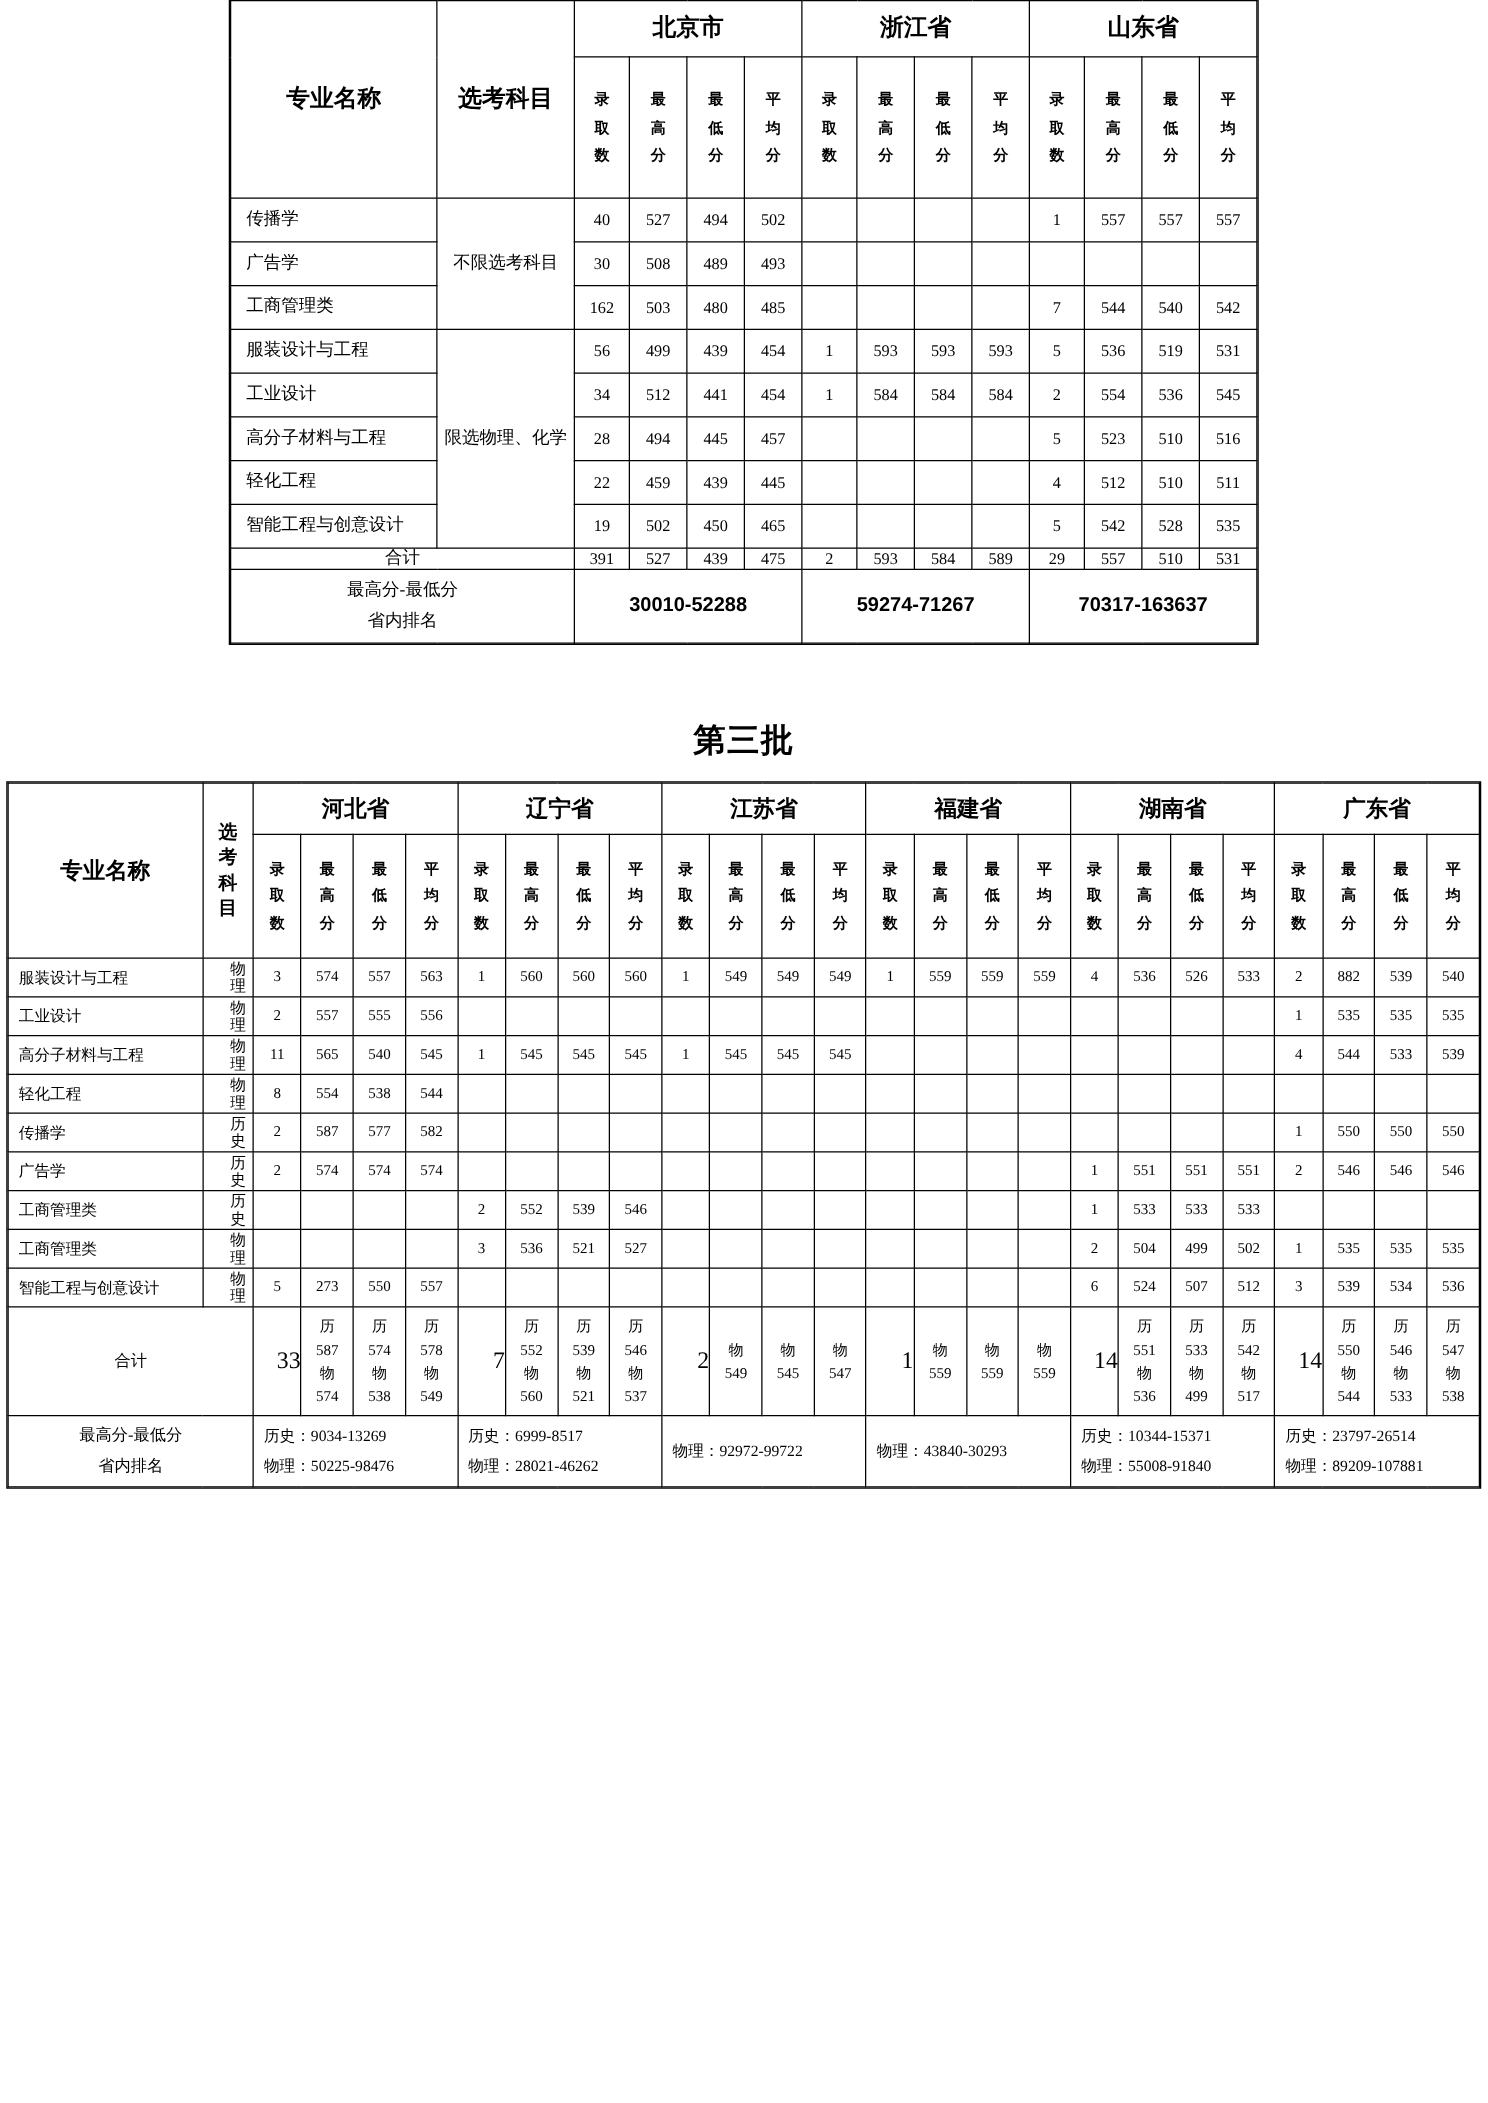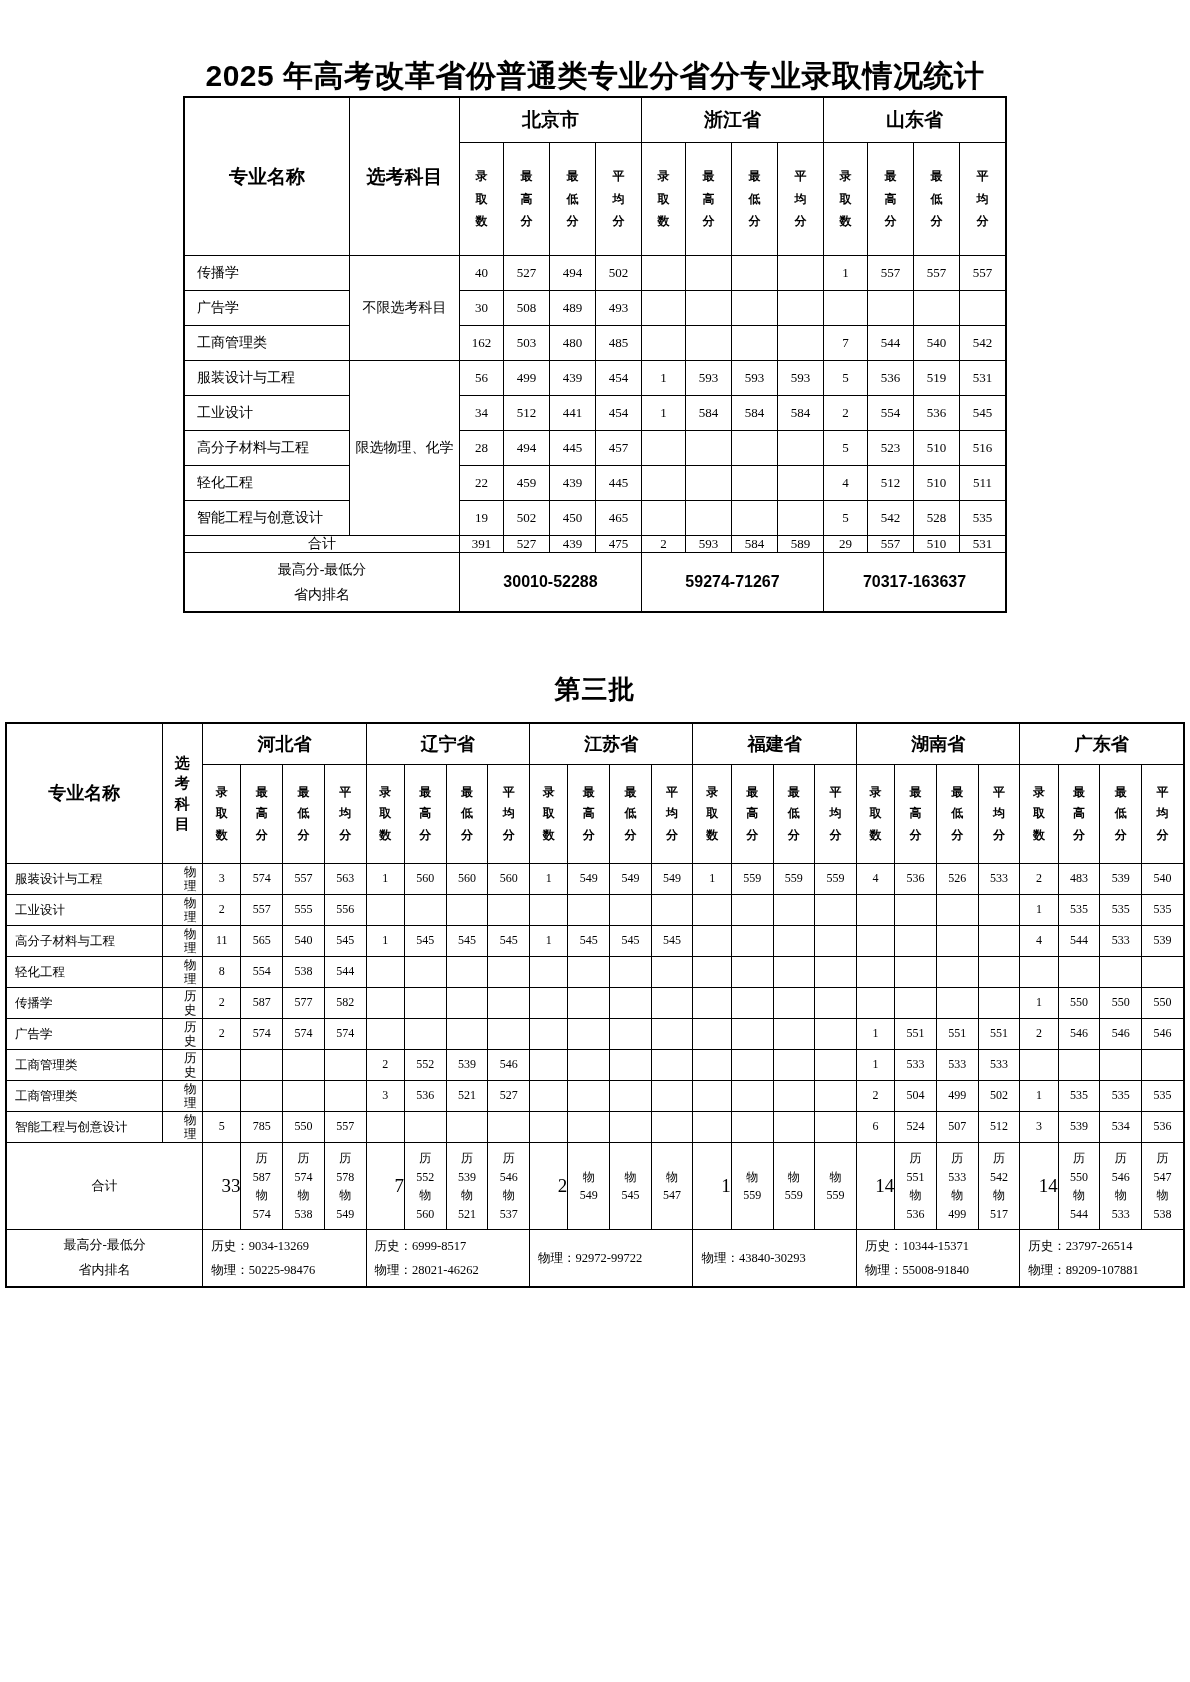--- a/index.html
+++ b/index.html
@@ -99,21 +99,20 @@
   .stack{display:flex;flex-direction:column;justify-content:center;align-items:center;height:100%;}
   .stack .ln{line-height:1.55;font-size:12px;display:block;}
   #t2 td.sum-stack{height:86px;font-size:12px;}
   #t2 td.sum-plain{height:86px;font-size:19px;text-align:right;}
 </style>
 </head>
 <body>
 
 <div class="page">
 
-  <h1 class="doc-title">2025 年高考改革省份普通类专业分省分专业录取情况统计</h1>
 
 
   <div class="tbl-wrap">
     <table class="main" id="t1">
       <colgroup>
         <col style="width:165px">
           <col style="width:110px">
         <col style="width:44px">
           <col style="width:46px">
           <col style="width:46px">
@@ -540,21 +539,21 @@
             <td class="num">549</td>
             <td class="num">1</td>
             <td class="num">559</td>
             <td class="num">559</td>
             <td class="num">559</td>
             <td class="num">4</td>
             <td class="num">536</td>
             <td class="num">526</td>
             <td class="num">533</td>
             <td class="num">2</td>
-            <td class="num">483</td>
+            <td class="num">882</td>
             <td class="num">539</td>
             <td class="num">540</td>
           </tr>
           <tr>
             <td class="major">工业设计</td>
             <td class="subj">物理</td>
             <td class="num">2</td>
             <td class="num">557</td>
             <td class="num">555</td>
             <td class="num">556</td>
@@ -744,21 +743,21 @@
             <td class="num">502</td>
             <td class="num">1</td>
             <td class="num">535</td>
             <td class="num">535</td>
             <td class="num">535</td>
           </tr>
           <tr>
             <td class="major">智能工程与创意设计</td>
             <td class="subj">物理</td>
             <td class="num">5</td>
-            <td class="num">785</td>
+            <td class="num">273</td>
             <td class="num">550</td>
             <td class="num">557</td>
             <td class="num"></td>
             <td class="num"></td>
             <td class="num"></td>
             <td class="num"></td>
             <td class="num"></td>
             <td class="num"></td>
             <td class="num"></td>
             <td class="num"></td>

